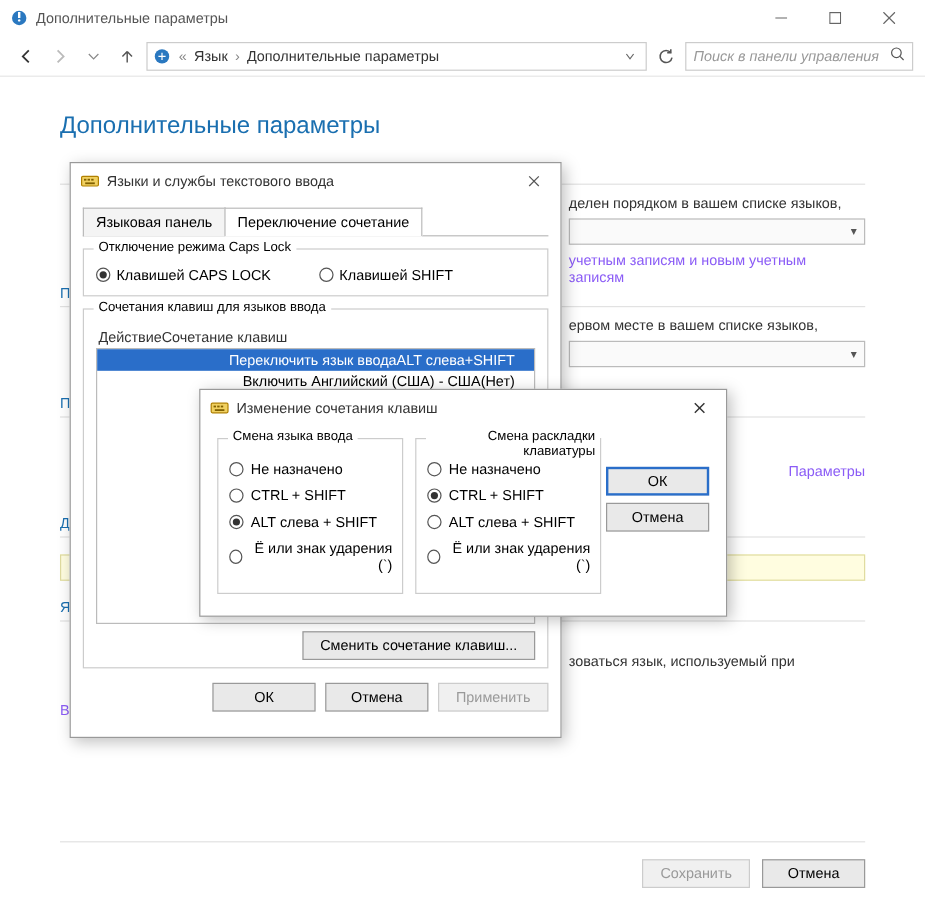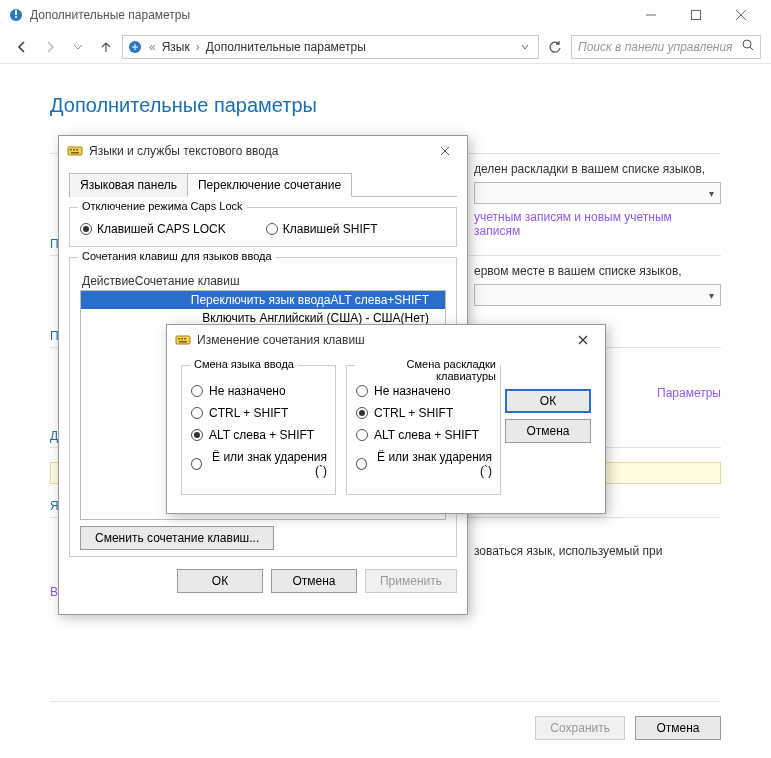--- a/index.html
+++ b/index.html
@@ -54,21 +54,21 @@
 .group-label { position: absolute; top: -8px; left: 8px; background: #fff; padding: 0 4px; font-size: 11px; }
 .radio-row { display: flex; gap: 40px; margin-top: 4px; }
 .radio { display: flex; align-items: center; gap: 5px; font-size: 11px; text-align: center; }
 .radio .dot { width: 12px; height: 12px; border: 1px solid #555; border-radius: 50%; display: flex; align-items: center; justify-content: center; }
 .radio .dot.on::after { content: ""; width: 6px; height: 6px; background: #333; border-radius: 50%; }
 .cols-head { display: flex; justify-content: flex-start; font-size: 11px; color: #333; margin: 6px 2px 2px 2px; }
 .listbox { border: 1px solid #bbb; height: 230px; }
 .listrow { display: flex; justify-content: flex-end; padding: 2px 16px; font-size: 11px; }
 .listrow.sel { background: #2a6ec9; color: #fff; }
 .dlg1-buttons { display: flex; justify-content: flex-end; gap: 8px; margin-top: 12px; }
-.changebtn-row { display: flex; justify-content: flex-start; margin-top: 6px; }
+.changebtn-row { display: flex; justify-content: flex-end; margin-top: 6px; }
 
 
 .dlg2 { left: 166px; top: 324px; width: 440px; height: 190px; }
 .dlg2 .dlg-body { padding: 10px 14px; display: flex; gap: 10px; }
 .col { flex: 1; border: 1px solid #ccc; padding: 10px 8px 8px 9px; position: relative; text-align: right; }
 .col-label { position: absolute; top: -8px; left: 8px; background: #fff; padding: 0 4px; font-size: 11px; }
 .opt { display: flex; align-items: center; gap: 6px; font-size: 11px; margin: 8px 0; }
 .dlg2-right { width: 80px; display: flex; flex-direction: column; gap: 6px; padding-top: 24px; align-items: flex-end; }
 .dlg2-right .btn { width: 74px; }
 .btn.focus { border: 2px solid #2a6ec9; }
@@ -154,21 +154,21 @@
           <line x1="8" y1="8" x2="11" y2="11" stroke="#555"></line>
         </svg></span>
   </div>
 </div>
 
 <div class="content">
   <h1 class="page">Дополнительные параметры</h1>
 
   <div class="section-heading">&nbsp;</div>
   <div class="section-body" style="height:72px;">
-    <div style="text-align:left; padding-left:400px;"><span>делен раскладки в вашем списке языков,</span></div>
+    <div style="text-align:left; padding-left:400px;"><span>делен порядком в вашем списке языков,</span></div>
     <div class="combo" style="margin-left:400px;">
         <span class="dd">▾</span>
       </div>
     <div style="padding-left:400px; margin-top:6px;"><span class="link">учетным записям и новым учетным записям</span></div>
   </div>
 
   <div class="section-heading">П</div>
   <div class="section-body" style="height:62px;">
     <div style="padding-left:400px;"><span>ервом месте в вашем списке языков,</span></div>
     <div class="combo" style="margin-left:400px;">

